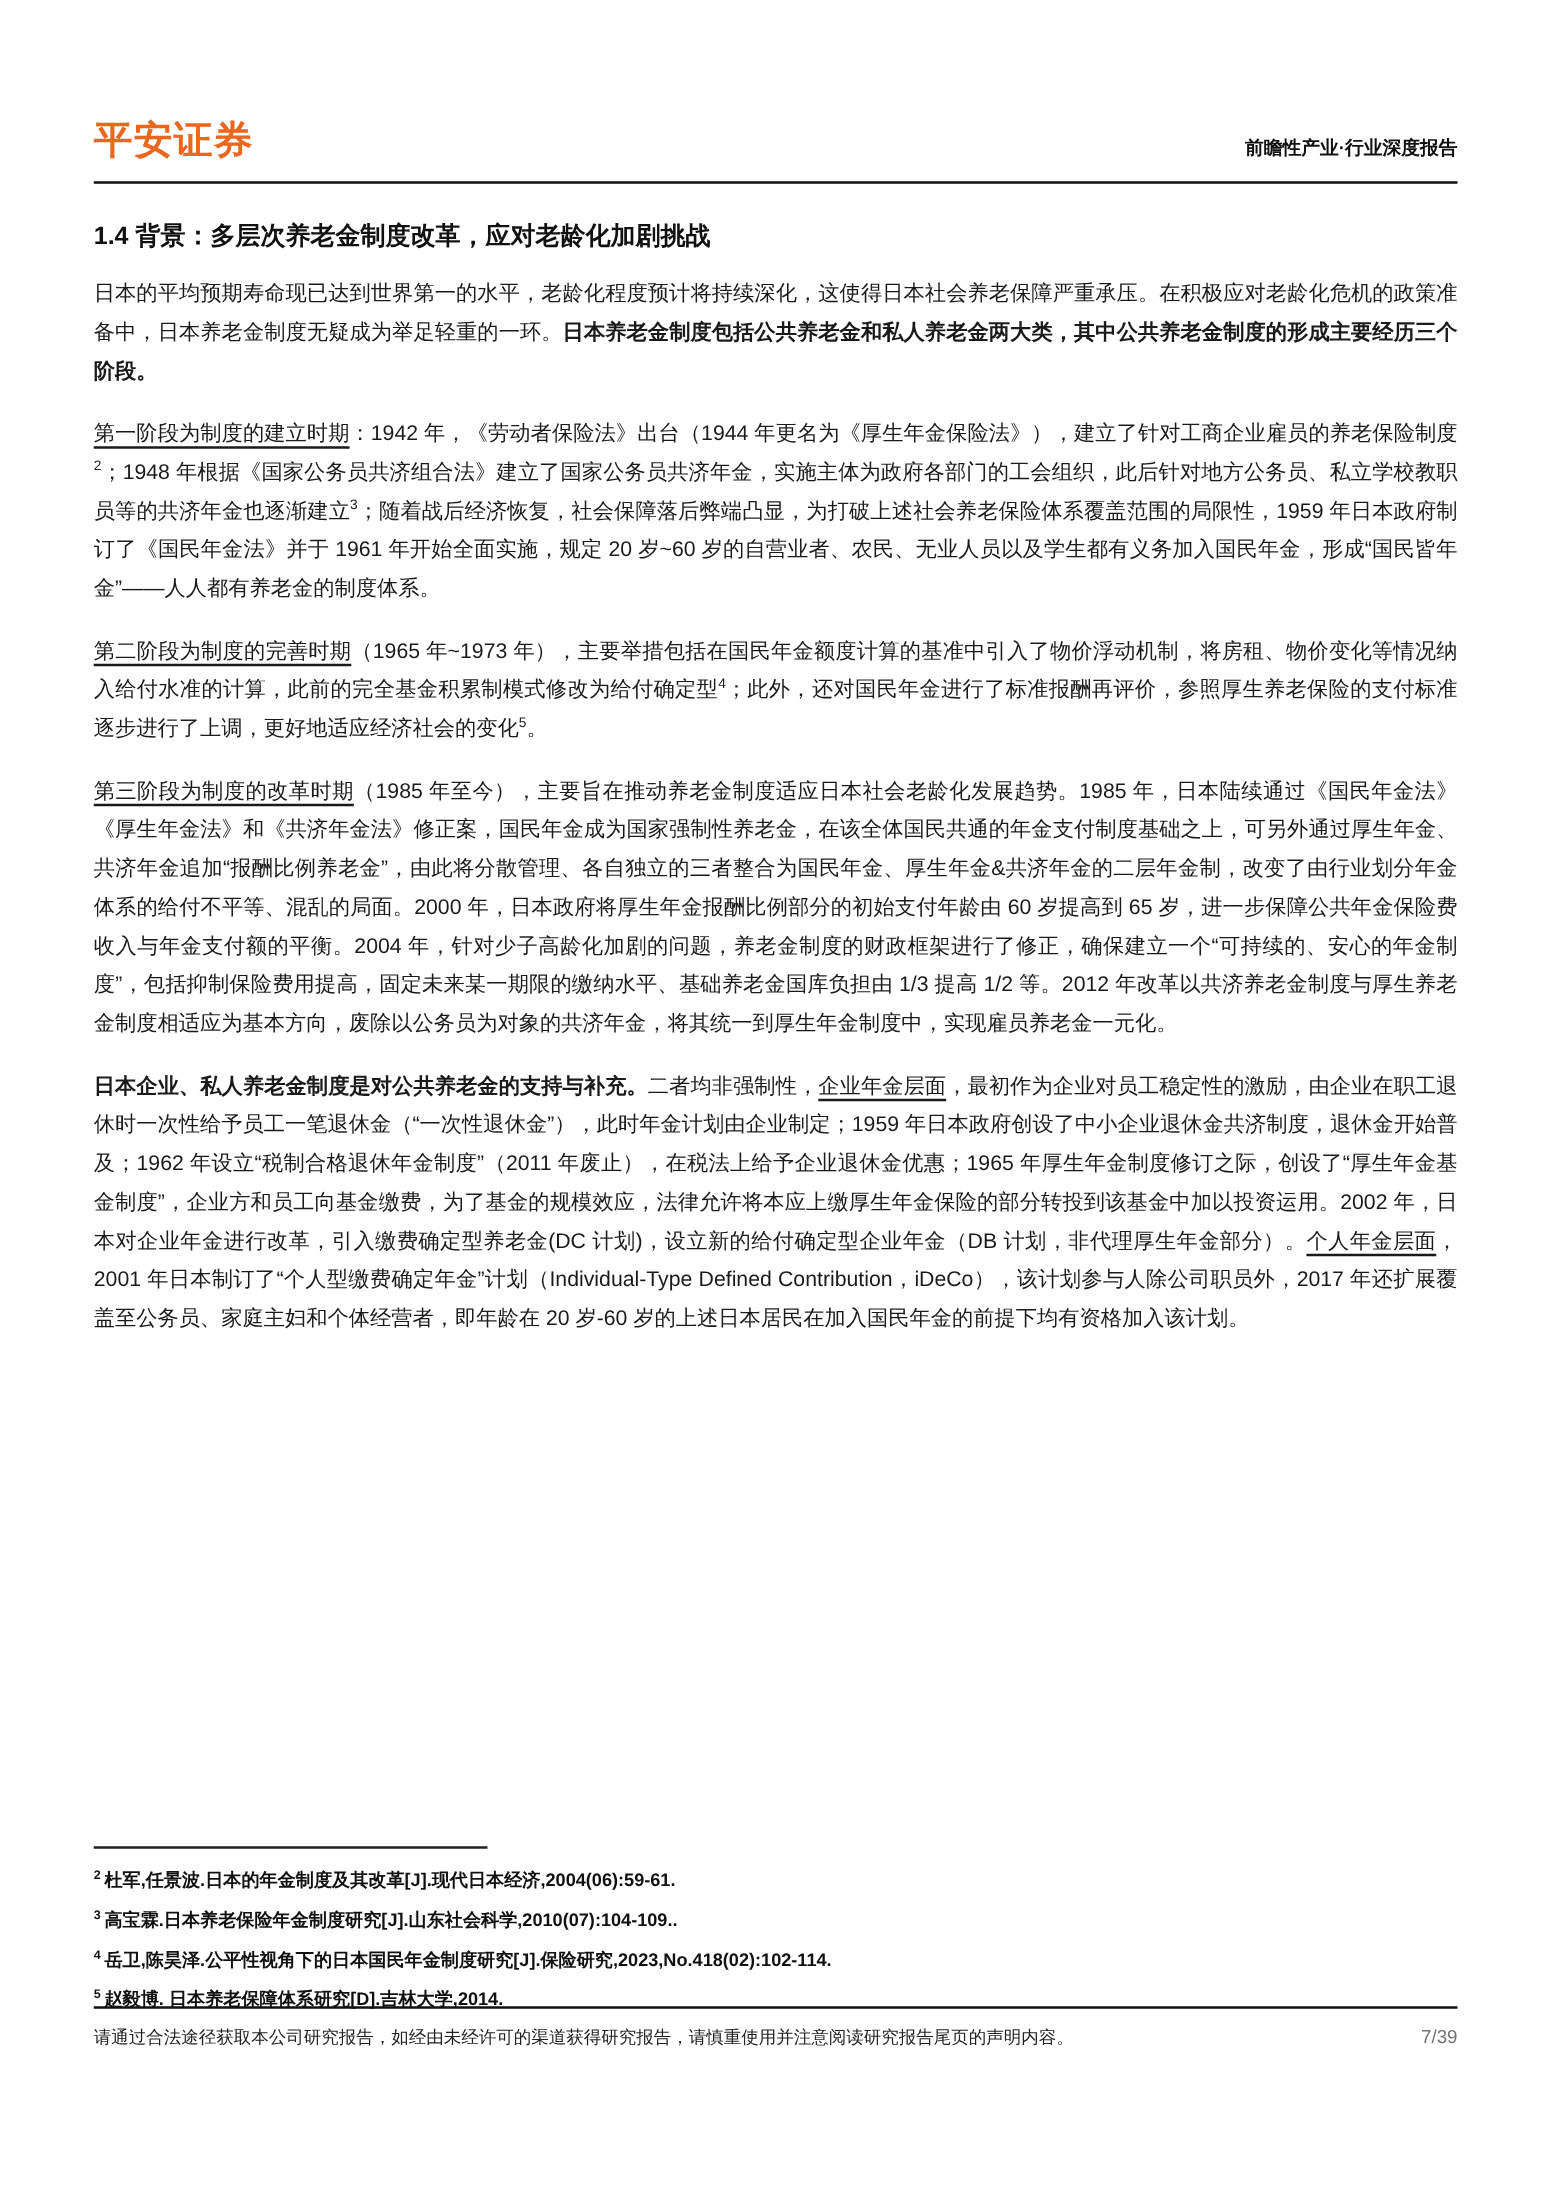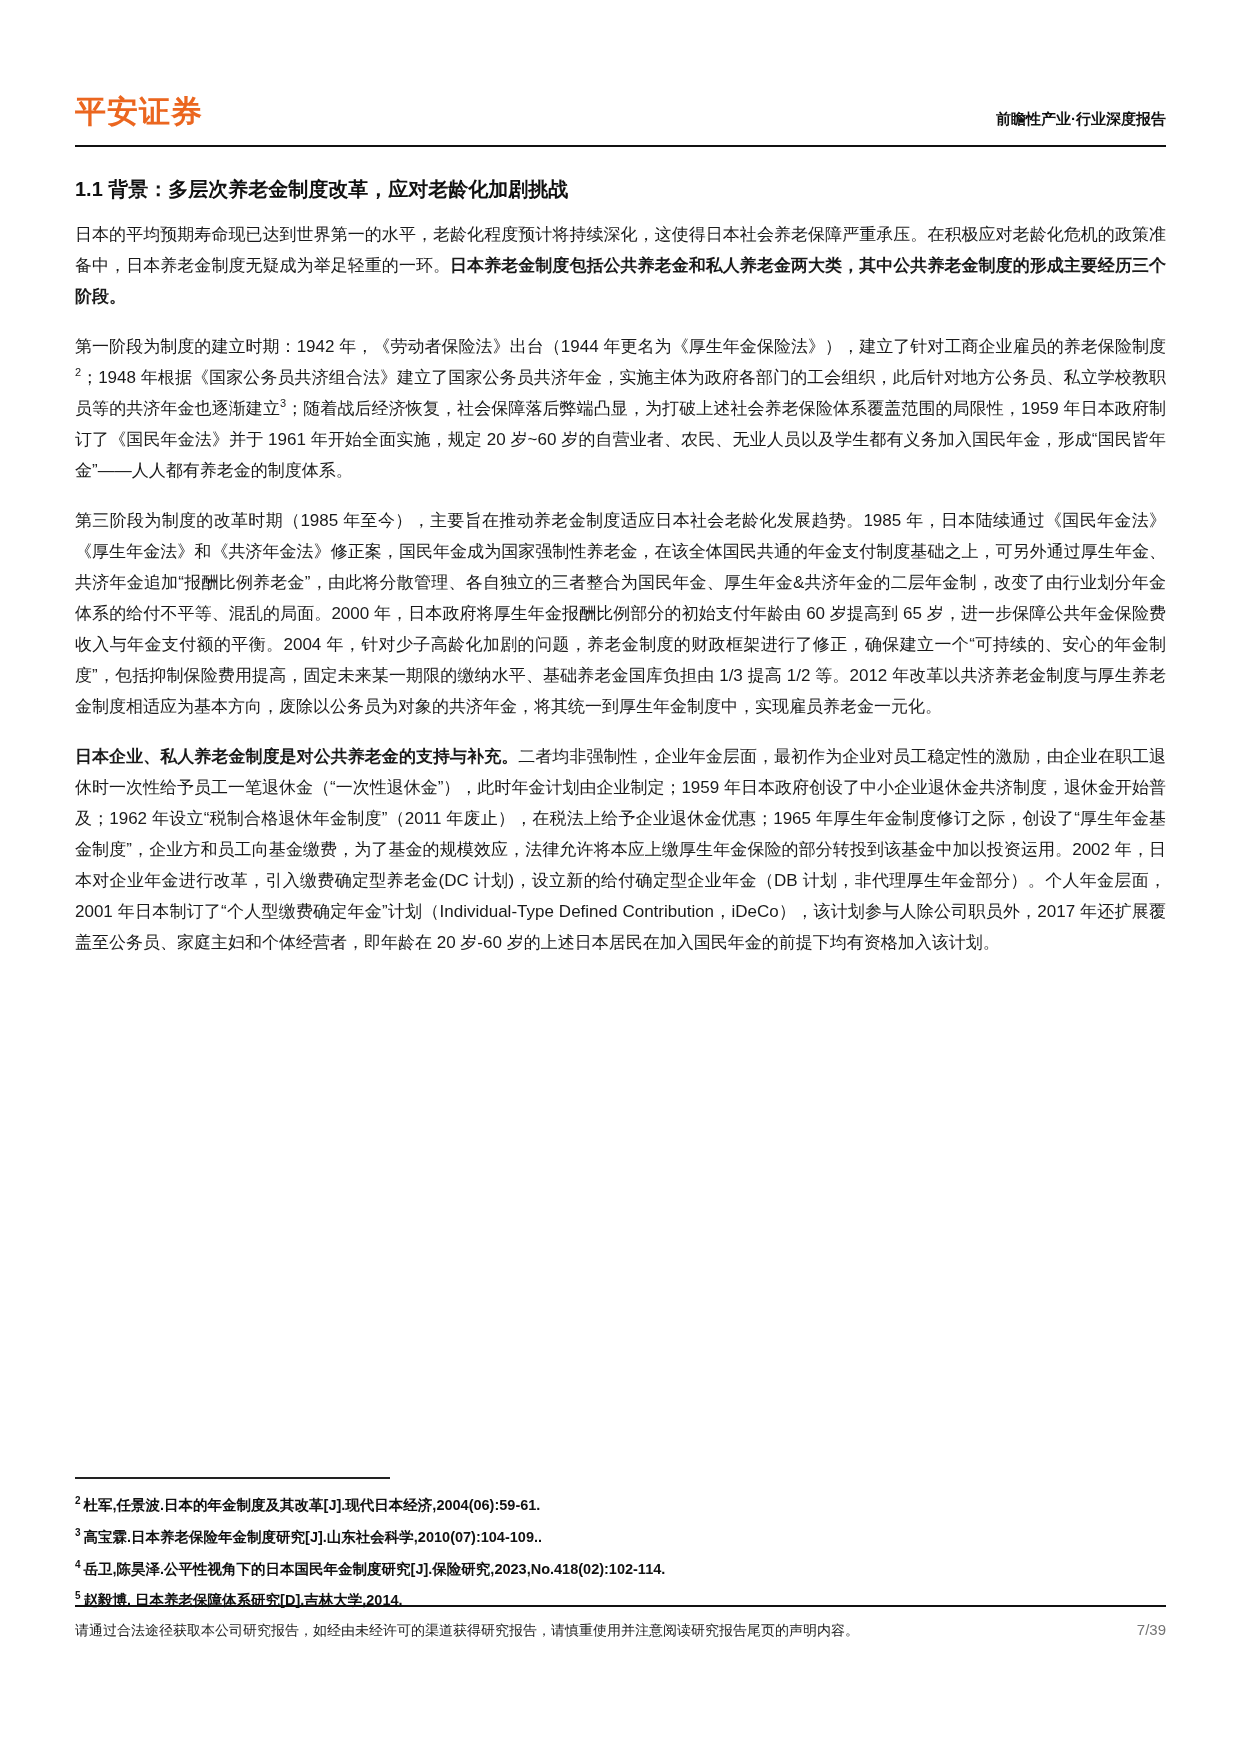--- a/index.html
+++ b/index.html
@@ -13,21 +13,21 @@
   .hdr-rule{border:none;border-top:2px solid #111;margin:14px 0 0 0;}
 
   
   h1.title{color:#EA6520;font-size:28px;line-height:36px;font-weight:bold;margin:20px 0 0 0;white-space:pre-wrap;}
   h2.section{color:#111;font-size:20px;line-height:28px;font-weight:bold;margin:28px 0 16px 0;}
 
   
   .body p{font-size:17px;line-height:31px;margin:0 0 19px 0;text-align:justify;}
   .seg-n{}
   .seg-b{font-weight:bold;}
-  .seg-u{text-underline-offset:5px;text-decoration-thickness:1.5px;}
+  .seg-u{text-decoration:underline;text-underline-offset:5px;text-decoration-thickness:1.5px;}
   .body sup{font-size:11px;line-height:0;}
 
   
   .footnotes{position:absolute;left:75px;right:75px;top:1476px;}
   .fn-rule{width:315px;border:none;border-top:2.5px solid #222;margin:0 0 8px 0;}
   .footnote{font-size:14.5px;line-height:28px;color:#111;font-weight:bold;}
   .footnote sup{font-size:10px;margin-right:3px;}
 
   
   .pfooter{position:absolute;left:75px;right:75px;top:1604px;}
@@ -40,25 +40,26 @@
 <body>
 
 <div class="page">
 
   <div class="hdr">
     <div class="logo">平安证券</div>
     <div class="report-type">前瞻性产业·行业深度报告</div>
   </div>
   <hr class="hdr-rule">
 
-  <h2 class="section">1.1 背景：多层次养老金制度改革，应对老龄化加剧挑战</h2>
+  <h2 class="section">1.4 背景：多层次养老金制度改革，应对老龄化加剧挑战</h2>
 
   <div class="body" id="paragraphs">
       <p><span class="seg-n">日本的平均预期寿命现已达到世界第一的水平，老龄化程度预计将持续深化，这使得日本社会养老保障严重承压。在积极应对老龄化危机的政策准备中，日本养老金制度无疑成为举足轻重的一环。</span><span class="seg-b">日本养老金制度包括公共养老金和私人养老金两大类，其中公共养老金制度的形成主要经历三个阶段。</span></p>
       <p><span class="seg-u">第一阶段为制度的建立时期</span><span class="seg-n">：1942 年，《劳动者保险法》出台（1944 年更名为《厚生年金保险法》），建立了针对工商企业雇员的养老保险制度</span><sup class="seg-sup">2</sup><span class="seg-n">；1948 年根据《国家公务员共济组合法》建立了国家公务员共济年金，实施主体为政府各部门的工会组织，此后针对地方公务员、私立学校教职员等的共济年金也逐渐建立</span><sup class="seg-sup">3</sup><span class="seg-n">；随着战后经济恢复，社会保障落后弊端凸显，为打破上述社会养老保险体系覆盖范围的局限性，1959 年日本政府制订了《国民年金法》并于 1961 年开始全面实施，规定 20 岁~60 岁的自营业者、农民、无业人员以及学生都有义务加入国民年金，形成“国民皆年金”——人人都有养老金的制度体系。</span></p>
+      <p><span class="seg-u">第二阶段为制度的完善时期</span><span class="seg-n">（1965 年~1973 年），主要举措包括在国民年金额度计算的基准中引入了物价浮动机制，将房租、物价变化等情况纳入给付水准的计算，此前的完全基金积累制模式修改为给付确定型</span><sup class="seg-sup">4</sup><span class="seg-n">；此外，还对国民年金进行了标准报酬再评价，参照厚生养老保险的支付标准逐步进行了上调，更好地适应经济社会的变化</span><sup class="seg-sup">5</sup><span class="seg-n">。</span></p>
       <p><span class="seg-u">第三阶段为制度的改革时期</span><span class="seg-n">（1985 年至今），主要旨在推动养老金制度适应日本社会老龄化发展趋势。1985 年，日本陆续通过《国民年金法》《厚生年金法》和《共济年金法》修正案，国民年金成为国家强制性养老金，在该全体国民共通的年金支付制度基础之上，可另外通过厚生年金、共济年金追加“报酬比例养老金”，由此将分散管理、各自独立的三者整合为国民年金、厚生年金&amp;共济年金的二层年金制，改变了由行业划分年金体系的给付不平等、混乱的局面。2000 年，日本政府将厚生年金报酬比例部分的初始支付年龄由 60 岁提高到 65 岁，进一步保障公共年金保险费收入与年金支付额的平衡。2004 年，针对少子高龄化加剧的问题，养老金制度的财政框架进行了修正，确保建立一个“可持续的、安心的年金制度”，包括抑制保险费用提高，固定未来某一期限的缴纳水平、基础养老金国库负担由 1/3 提高 1/2 等。2012 年改革以共济养老金制度与厚生养老金制度相适应为基本方向，废除以公务员为对象的共济年金，将其统一到厚生年金制度中，实现雇员养老金一元化。</span></p>
       <p><span class="seg-b">日本企业、私人养老金制度是对公共养老金的支持与补充。</span><span class="seg-n">二者均非强制性，</span><span class="seg-u">企业年金层面</span><span class="seg-n">，最初作为企业对员工稳定性的激励，由企业在职工退休时一次性给予员工一笔退休金（“一次性退休金”），此时年金计划由企业制定；1959 年日本政府创设了中小企业退休金共济制度，退休金开始普及；1962 年设立“税制合格退休年金制度”（2011 年废止），在税法上给予企业退休金优惠；1965 年厚生年金制度修订之际，创设了“厚生年金基金制度”，企业方和员工向基金缴费，为了基金的规模效应，法律允许将本应上缴厚生年金保险的部分转投到该基金中加以投资运用。2002 年，日本对企业年金进行改革，引入缴费确定型养老金(DC 计划)，设立新的给付确定型企业年金（DB 计划，非代理厚生年金部分）。</span><span class="seg-u">个人年金层面</span><span class="seg-n">，2001 年日本制订了“个人型缴费确定年金”计划（Individual-Type Defined Contribution，iDeCo），该计划参与人除公司职员外，2017 年还扩展覆盖至公务员、家庭主妇和个体经营者，即年龄在 20 岁-60 岁的上述日本居民在加入国民年金的前提下均有资格加入该计划。</span></p>
     </div>
 
   <div class="footnotes">
     <hr class="fn-rule">
     <div id="fn-list">
         <div class="footnote"><sup>2</sup><span>杜军,任景波.日本的年金制度及其改革[J].现代日本经济,2004(06):59-61.</span></div>
         <div class="footnote"><sup>3</sup><span>高宝霖.日本养老保险年金制度研究[J].山东社会科学,2010(07):104-109..</span></div>
         <div class="footnote"><sup>4</sup><span>岳卫,陈昊泽.公平性视角下的日本国民年金制度研究[J].保险研究,2023,No.418(02):102-114.</span></div>

